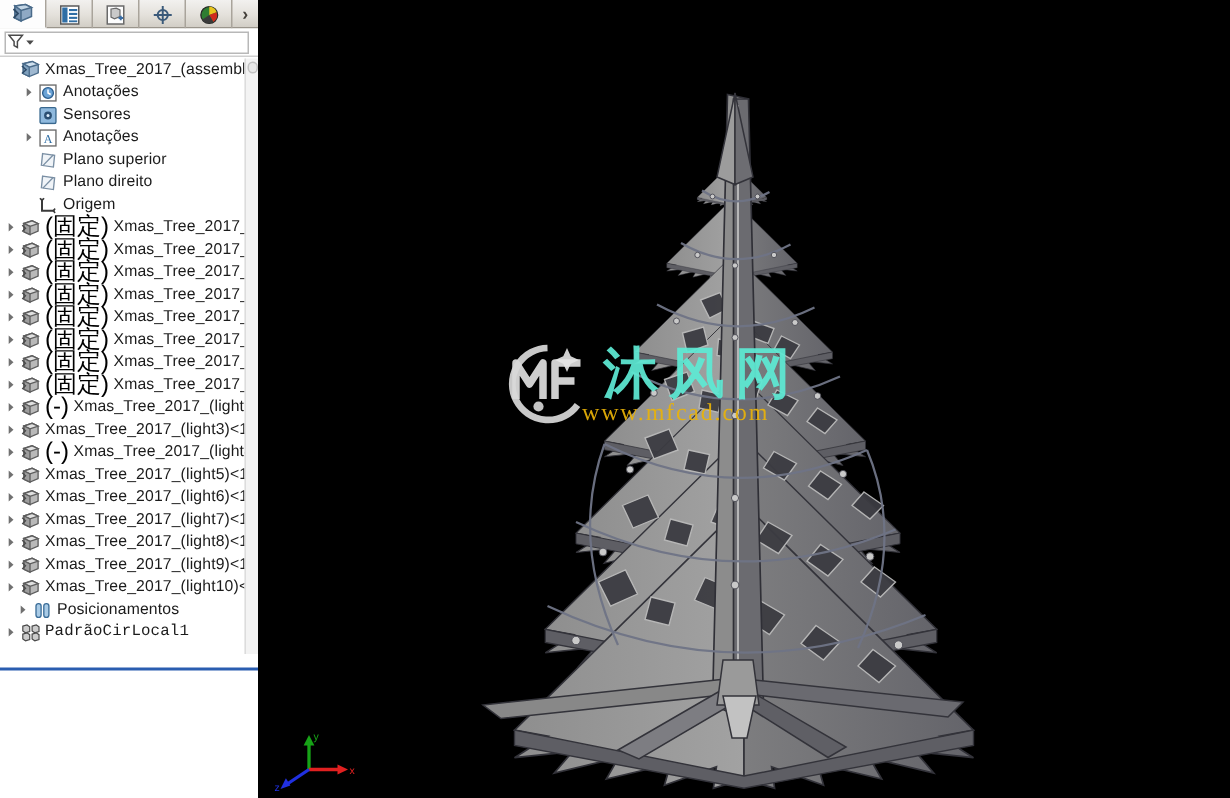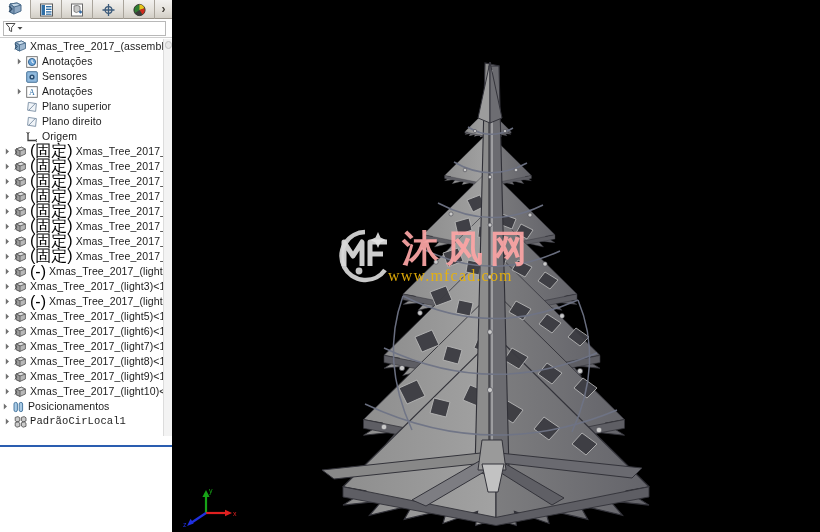--- a/index.html
+++ b/index.html
@@ -43,21 +43,21 @@
   #treethumb{position:absolute;left:1px;top:2px;width:7px;height:8px;background:#e8e8e8;
              border:1px solid #c2c2c2;border-radius:4px;box-sizing:border-box;}
 
   
   #viewport{position:absolute;left:172px;top:0;width:648px;height:532px;background:#000;overflow:hidden;}
   #model{position:absolute;left:0;top:0;width:648px;height:532px;}
 
   
   #watermark{position:absolute;left:158px;top:222px;width:270px;height:72px;pointer-events:none;}
   #wm-cjk{position:absolute;left:72px;top:2px;font-family:"DejaVu Sans",sans-serif;font-size:37px;
-          font-weight:bold;color:#fca5a5;letter-spacing:7px;opacity:.93;}
+          font-weight:bold;color:#5eead4;letter-spacing:7px;opacity:.93;}
   #wm-url{position:absolute;left:58px;top:45px;font-family:"Liberation Serif",serif;font-size:16px;
           color:#eab308;letter-spacing:1.2px;opacity:.92;}
 
   
   #triad{position:absolute;left:10px;top:485px;width:80px;height:45px;}
 </style>
 </head>
 <body>
 
 <div id="app">
@@ -487,21 +487,21 @@
             <span class="icn">
               <svg width="13" height="12" viewBox="0 0 13 12">
                 <path d="M2 3 L7.4 1.2 L11.4 3.1 L11.4 8 L6 10.4 L2 8.5 Z" fill="#b9b9b9" stroke="#5e5e5e" stroke-width=".9"></path>
                 <path d="M2 3 L7.4 1.2 L11.4 3.1 L6 4.9 Z" fill="#e0e0e0" stroke="#5e5e5e" stroke-width=".9"></path>
                 <path d="M6 4.9 L6 10.4 L2 8.5 L2 3 Z" fill="#9d9d9d" stroke="#5e5e5e" stroke-width=".9"></path>
                 <path d="M.8 4.2 L3 6.2 L.8 8.4" fill="none" stroke="#4a4a4a" stroke-width=".9"></path>
               </svg>
             </span>
             <span class="lbl">Xmas_Tree_2017_(light10)&lt;1&gt;  (Va</span>
           </div>
-          <div class="row" style="padding-left: 0;">
+          <div class="row" style="padding-left: 10px;">
             <span class="arrow">
               <svg width="5" height="7" viewBox="0 0 5 7">
                 <path d="M.8 .6 L4 3.5 L.8 6.4 Z" fill="#707070"></path>
               </svg>
             </span>
             <span class="icn">
               <svg width="13" height="12" viewBox="0 0 13 12">
                 <rect x="2" y="1.4" width="3.4" height="9.2" rx="1.6" fill="#a9cbe6" stroke="#3c6e99" stroke-width=".9"></rect>
                 <rect x="7.2" y="1.4" width="3.4" height="9.2" rx="1.6" fill="#a9cbe6" stroke="#3c6e99" stroke-width=".9"></rect>
               </svg>

